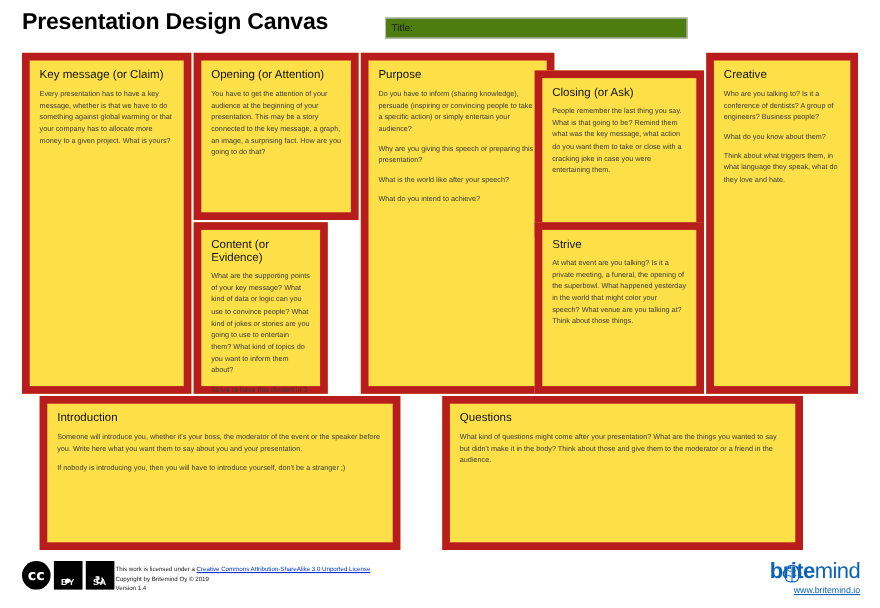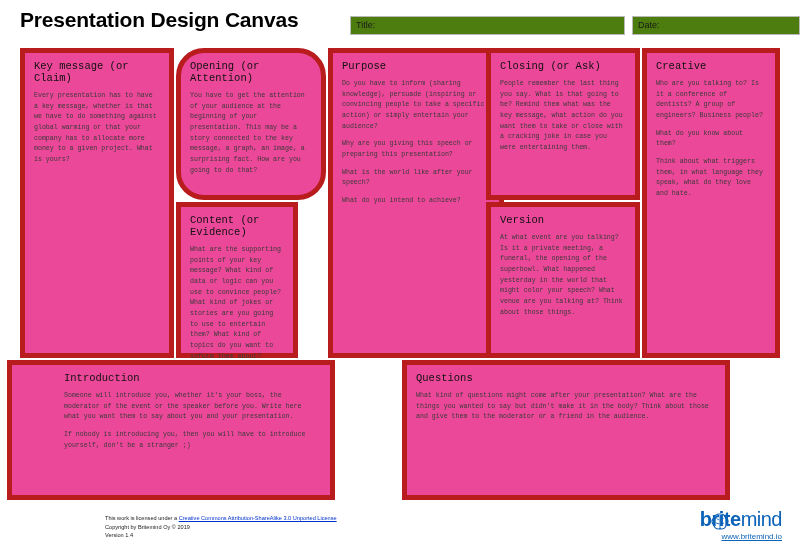--- a/index.html
+++ b/index.html
@@ -51,50 +51,49 @@
     top: 3px;
     font-size: 9px;
     color: #1a1a1a;
   }
   #field-title { left: 330px; width: 275px; }
   #field-date  { left: 612px; width: 168px; }
 
   
   .box {
     position: absolute;
-    border: 5px solid #b91c1c;
+    border: 7px solid #b91c1c;
     box-sizing: border-box;
-    background: #ec4899;
-    font-family: Liberation Mono, monospace;
+    background: #fde047;
   }
   .box-title {
     font-size: 10.5px;
     font-weight: normal;
     color: #111;
     margin: 7px 0 0 9px;
   }
   .box-body {
     margin: 7px 9px 0 9px;
     font-size: 6.6px;
     line-height: 1.62;
     color: #3a3a3a;
   }
   .box-body p { margin: 0 0 7px 0; }
   .box-body p:last-child { margin-bottom: 0; }
 
   
   #box-key      { left: 20px;  top: 48px;  width: 154px; height: 310px; }
-  #box-opening  { left: 176px; top: 48px;  width: 150px; height: 152px; border-radius: 28px; }
+  #box-opening  { left: 176px; top: 48px;  width: 150px; height: 152px; }
   #box-content  { left: 176px; top: 202px; width: 122px; height: 156px; }
   #box-purpose  { left: 328px; top: 48px;  width: 176px; height: 310px; }
-  #box-closing  { left: 486px; top: 48px;  width: 154px; height: 152px; }
+  #box-closing  { left: 486px; top: 64px;  width: 154px; height: 152px; }
   #box-context  { left: 486px; top: 202px; width: 154px; height: 156px; }
   #box-audience { left: 642px; top: 48px;  width: 138px; height: 310px; }
 
-  #box-intro    { left: 7px;  top: 360px; width: 328px; height: 140px; padding-left: 43px; }
+  #box-intro    { left: 36px;  top: 360px; width: 328px; height: 140px; }
   #box-questions{ left: 402px; top: 360px; width: 328px; height: 140px; }
 
   
   .footer {
     position: absolute;
     left: 0; top: 505px;
     width: 800px;
     height: 48px;
   }
   .cc-badges {
@@ -176,23 +175,20 @@
 
 <div class="canvas">
 
   <div class="header">
     <div class="title-main">Presentation Design Canvas</div>
 
     <div class="field" id="field-title">
       <span class="field-label">Title:</span>
     </div>
 
-    <div class="field" id="field-date">
-      <span class="field-label">Date:</span>
-    </div>
   </div>
 
   <div class="box" id="box-key">
     <div class="box-title">Key message (or Claim)</div>
     <div class="box-body">
       <p>Every presentation has to have a key message, whether is that we have to do something against global warming or that your company has to allocate more money to a given project. What is yours?</p>
     </div>
   </div>
 
   <div class="box" id="box-opening">
@@ -221,21 +217,21 @@
   </div>
 
   <div class="box" id="box-closing">
     <div class="box-title">Closing (or Ask)</div>
     <div class="box-body">
       <p>People remember the last thing you say. What is that going to be? Remind them what was the key message, what action do you want them to take or close with a cracking joke in case you were entertaining them.</p>
     </div>
   </div>
 
   <div class="box" id="box-context">
-    <div class="box-title">Version</div>
+    <div class="box-title">Strive</div>
     <div class="box-body">
       <p>At what event are you talking? Is it a private meeting, a funeral, the opening of the superbowl. What happened yesterday in the world that might color your speech? What venue are you talking at? Think about those things.</p>
     </div>
   </div>
 
   <div class="box" id="box-audience">
     <div class="box-title">Creative</div>
     <div class="box-body">
       <p>Who are you talking to? Is it a conference of dentists? A group of engineers? Business people?</p>
       <p>What do you know about them?</p>
@@ -253,20 +249,35 @@
 
   <div class="box" id="box-questions">
     <div class="box-title">Questions</div>
     <div class="box-body">
       <p>What kind of questions might come after your presentation? What are the things you wanted to say but didn't make it in the body? Think about those and give them to the moderator or a friend in the audience.</p>
     </div>
   </div>
 
   <div class="footer">
 
+    <div class="cc-badges">
+      <div class="cc-circle">cc</div>
+      <div class="cc-wrap">
+        <div class="cc-block">
+          <span class="glyph">●</span>
+          BY
+        </div>
+      </div>
+      <div class="cc-wrap">
+        <div class="cc-block">
+          <span class="glyph">↻</span>
+          SA
+        </div>
+      </div>
+    </div>
 
     <div class="license-text">
       <div>
         <span>This work is licensed under a </span><a href="#">Creative Commons Attribution-ShareAlike 3.0 Unported License</a>
       </div>
       <div>Copyright by Britemind Oy © 2019</div>
       <div>Version 1.4</div>
     </div>
 
     <div class="brand">

